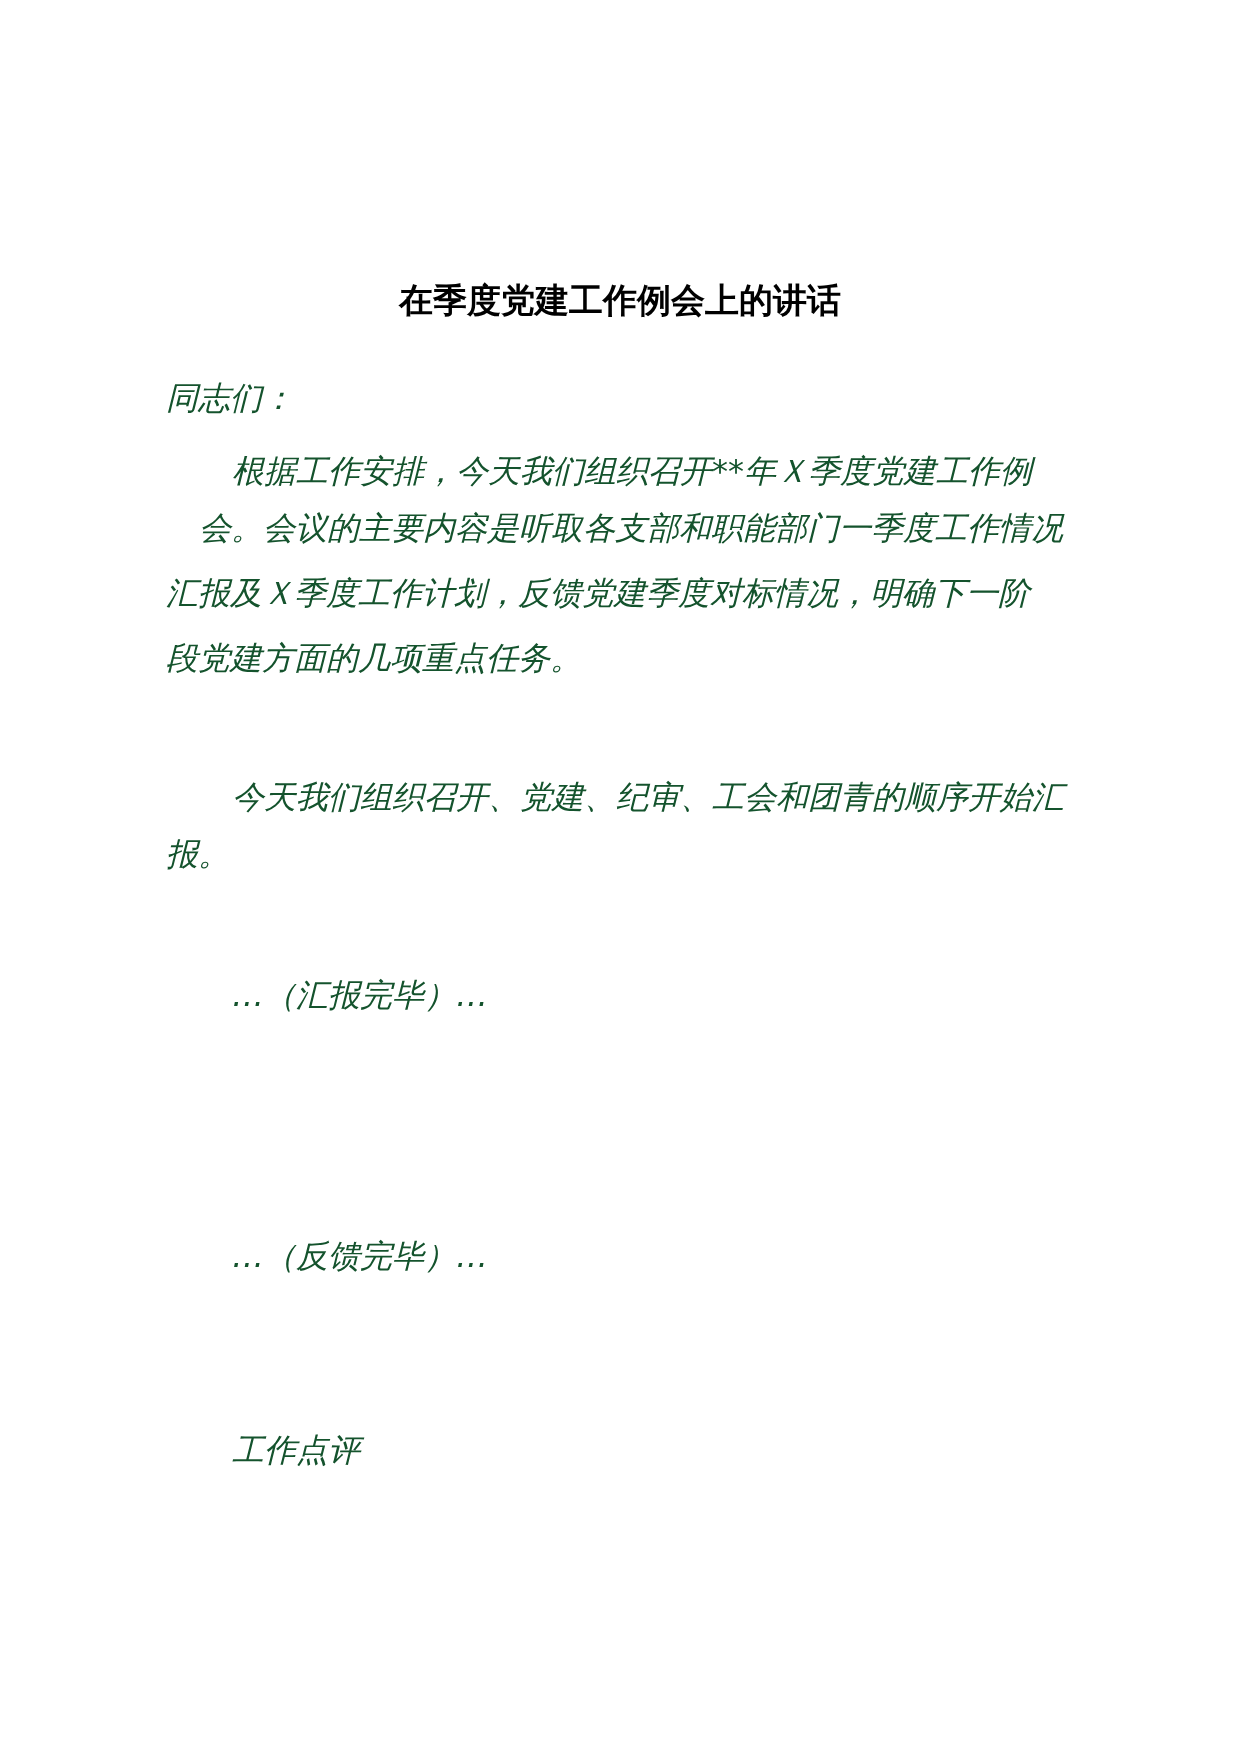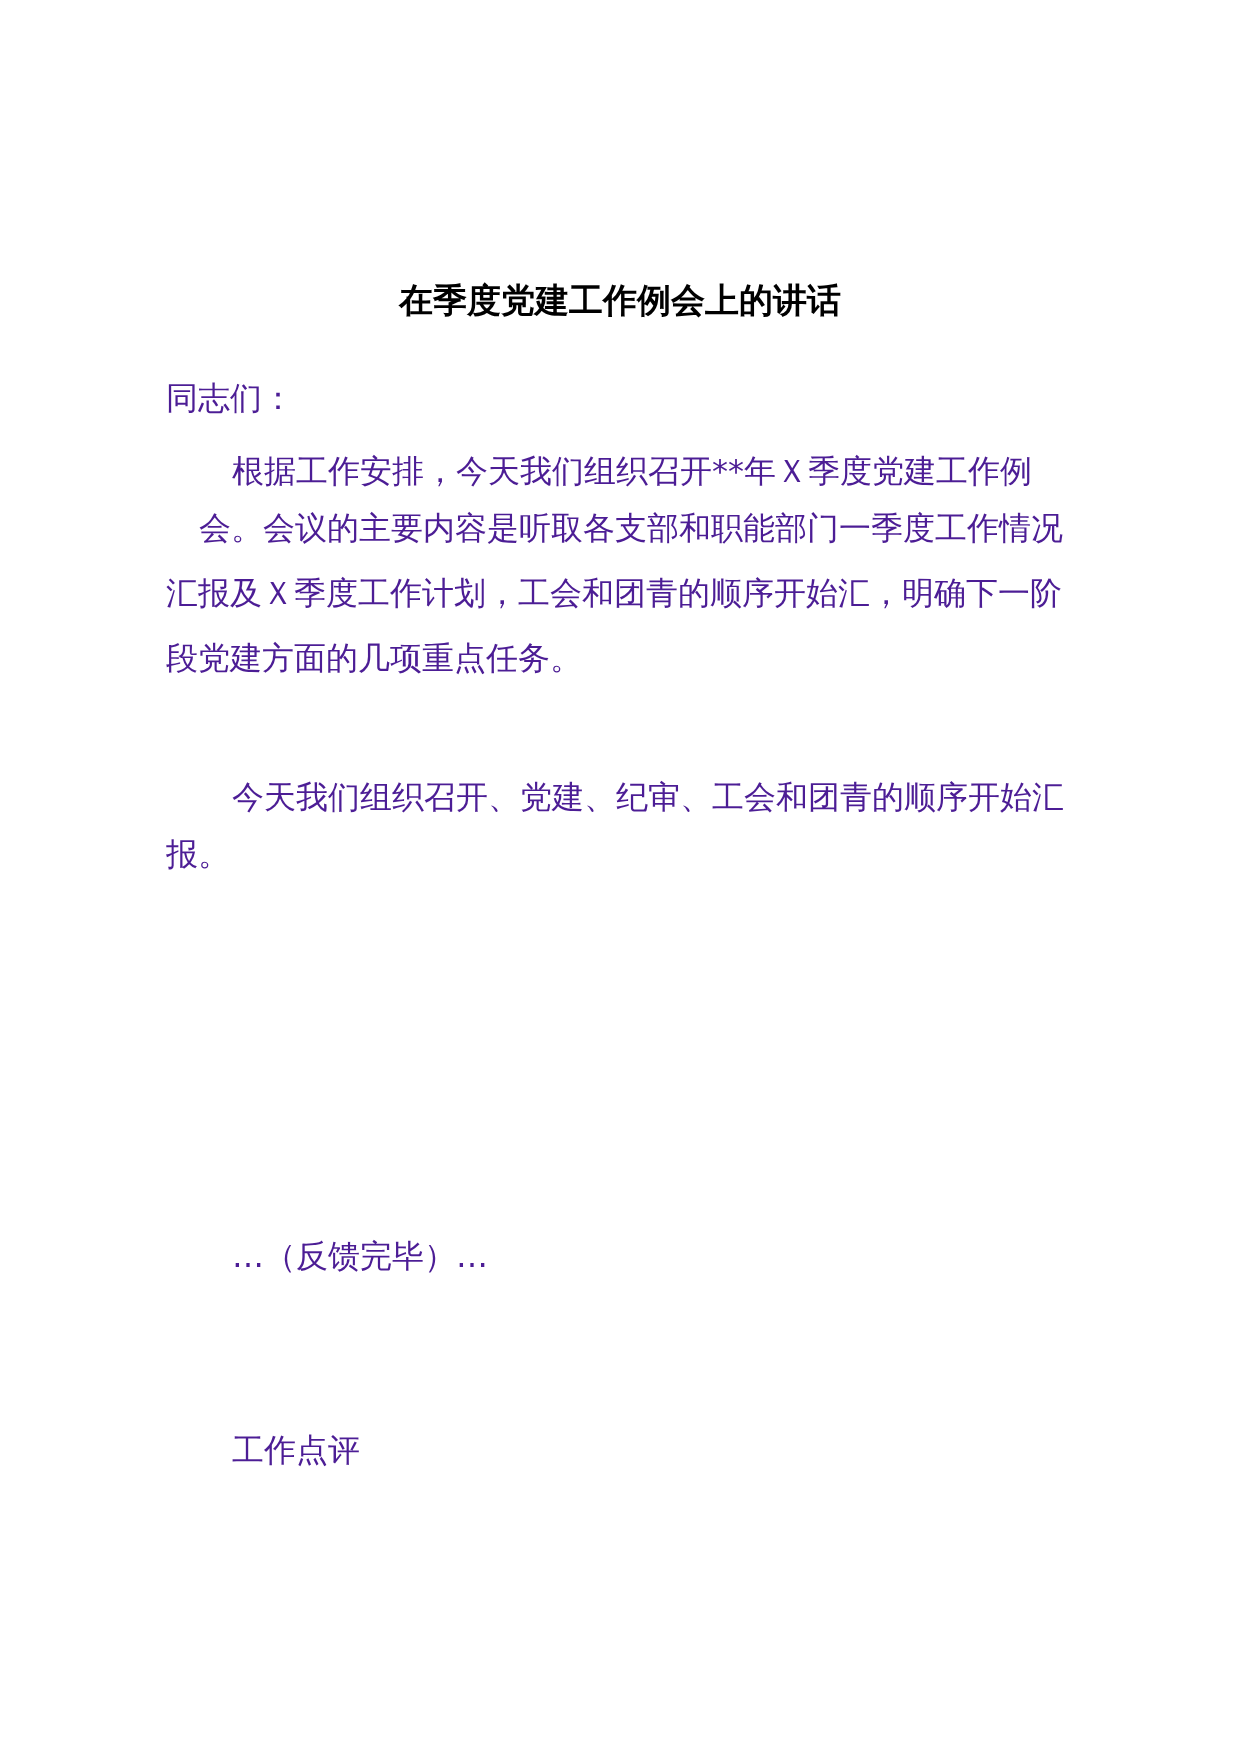--- a/index.html
+++ b/index.html
@@ -34,44 +34,46 @@
       line-height: 44px;
       color: #000000;
     }
     .line {
       position: absolute;
       left: 166px;
       width: 930px;
       font-size: 32px;
       line-height: 40px;
       white-space: nowrap;
-      color: #4c1d95;
+      color: #14532d;
+      font-style: italic;
     }
     .indent { left: 232px; width: 864px; margin-top: 8px; }
   </style>
 </head>
 <body>
 
 <div class="page">
 
   <div class="title">在季度党建工作例会上的讲话</div>
 
   <div class="line" style="top:378px;">同志们：</div>
 
   <div>
     <div class="line indent" style="top:443px;">根据工作安排，今天我们组织召开**年Ｘ季度党建工作例</div>
     <div class="line" style="top:508px;text-align:center;">会。会议的主要内容是听取各支部和职能部门一季度工作情况</div>
-    <div class="line" style="top:573px;">汇报及Ｘ季度工作计划，工会和团青的顺序开始汇，明确下一阶</div>
+    <div class="line" style="top:573px;">汇报及Ｘ季度工作计划，反馈党建季度对标情况，明确下一阶</div>
     <div class="line" style="top:638px;">段党建方面的几项重点任务。</div>
   </div>
 
   <div>
     <div class="line indent" style="top:769px;">今天我们组织召开、党建、纪审、工会和团青的顺序开始汇</div>
     <div class="line" style="top:834px;">报。</div>
   </div>
 
+  <div class="line indent" style="top:967px;">…（汇报完毕）…</div>
 
 
   <div class="line indent" style="top:1228px;">…（反馈完毕）…</div>
 
   <div class="line indent" style="top:1422px;">工作点评</div>
 
 </div>
 
 </body></html>

